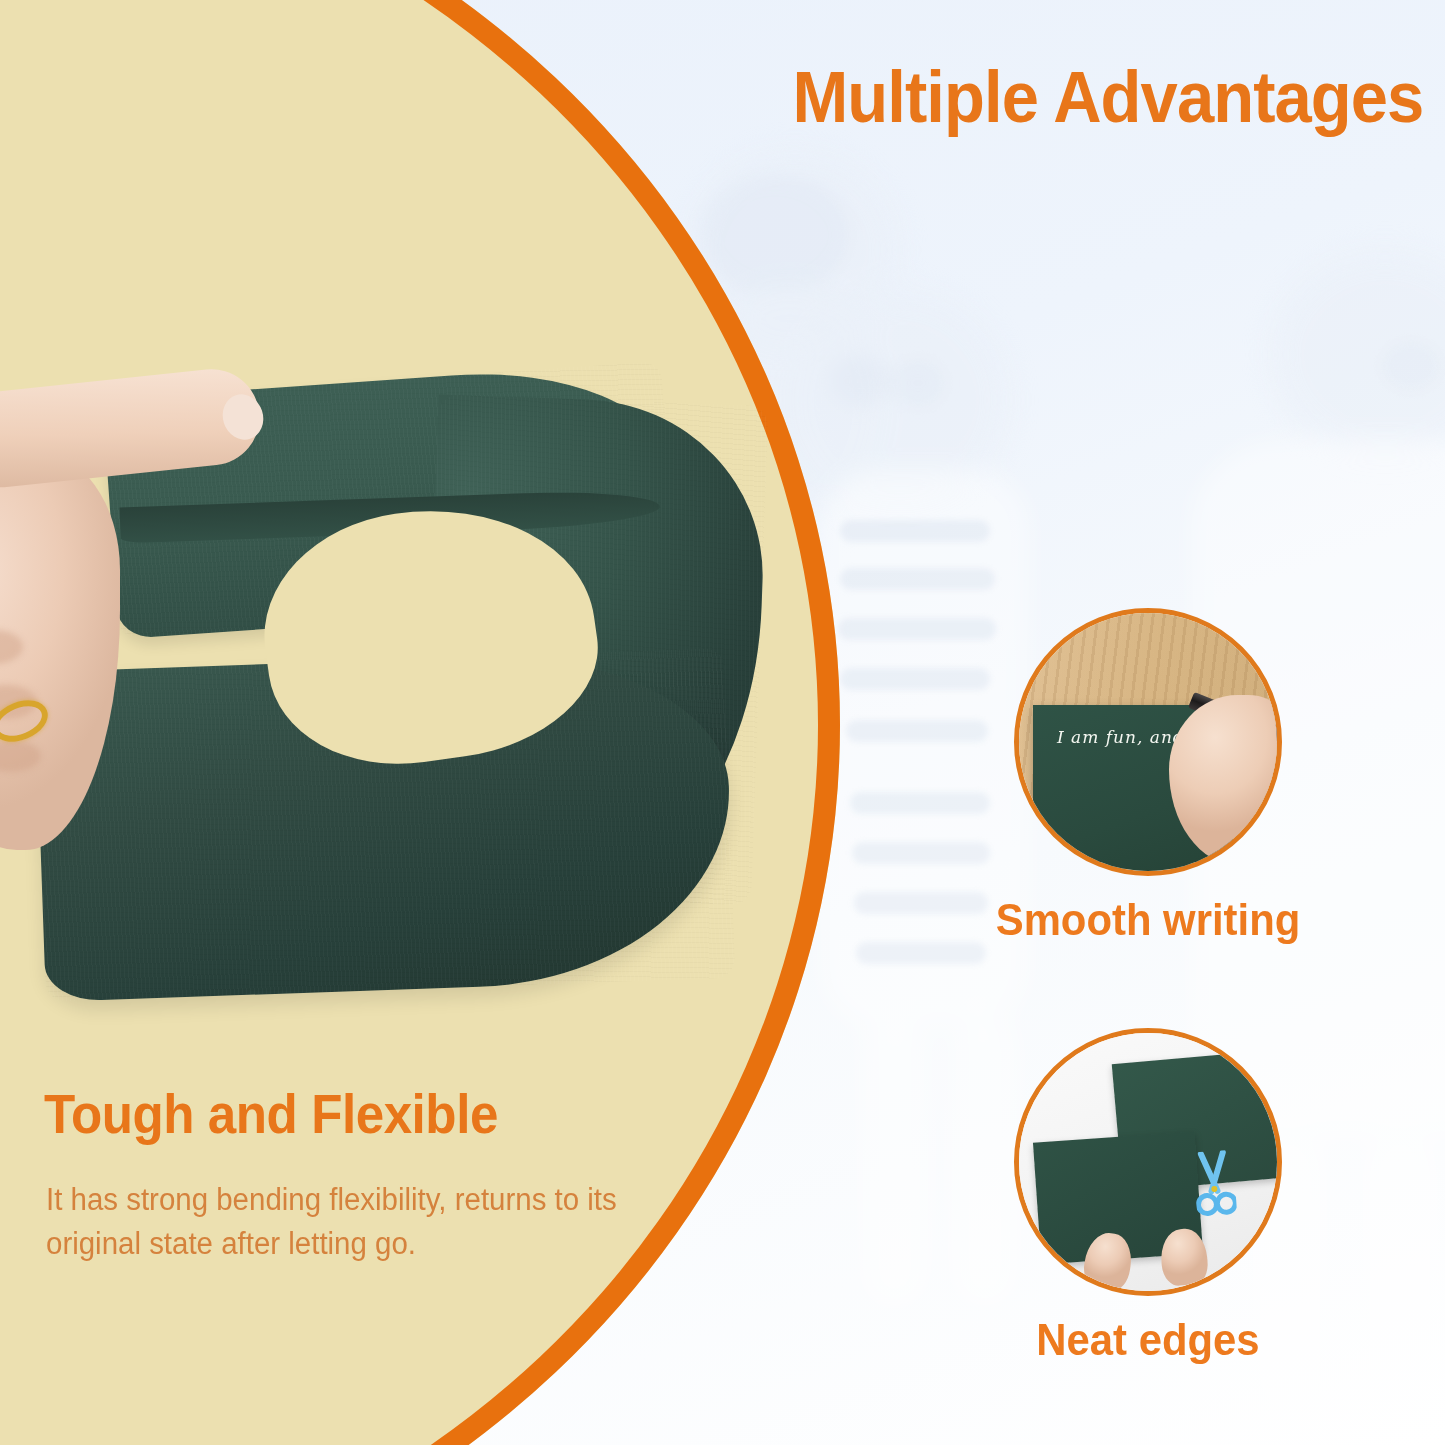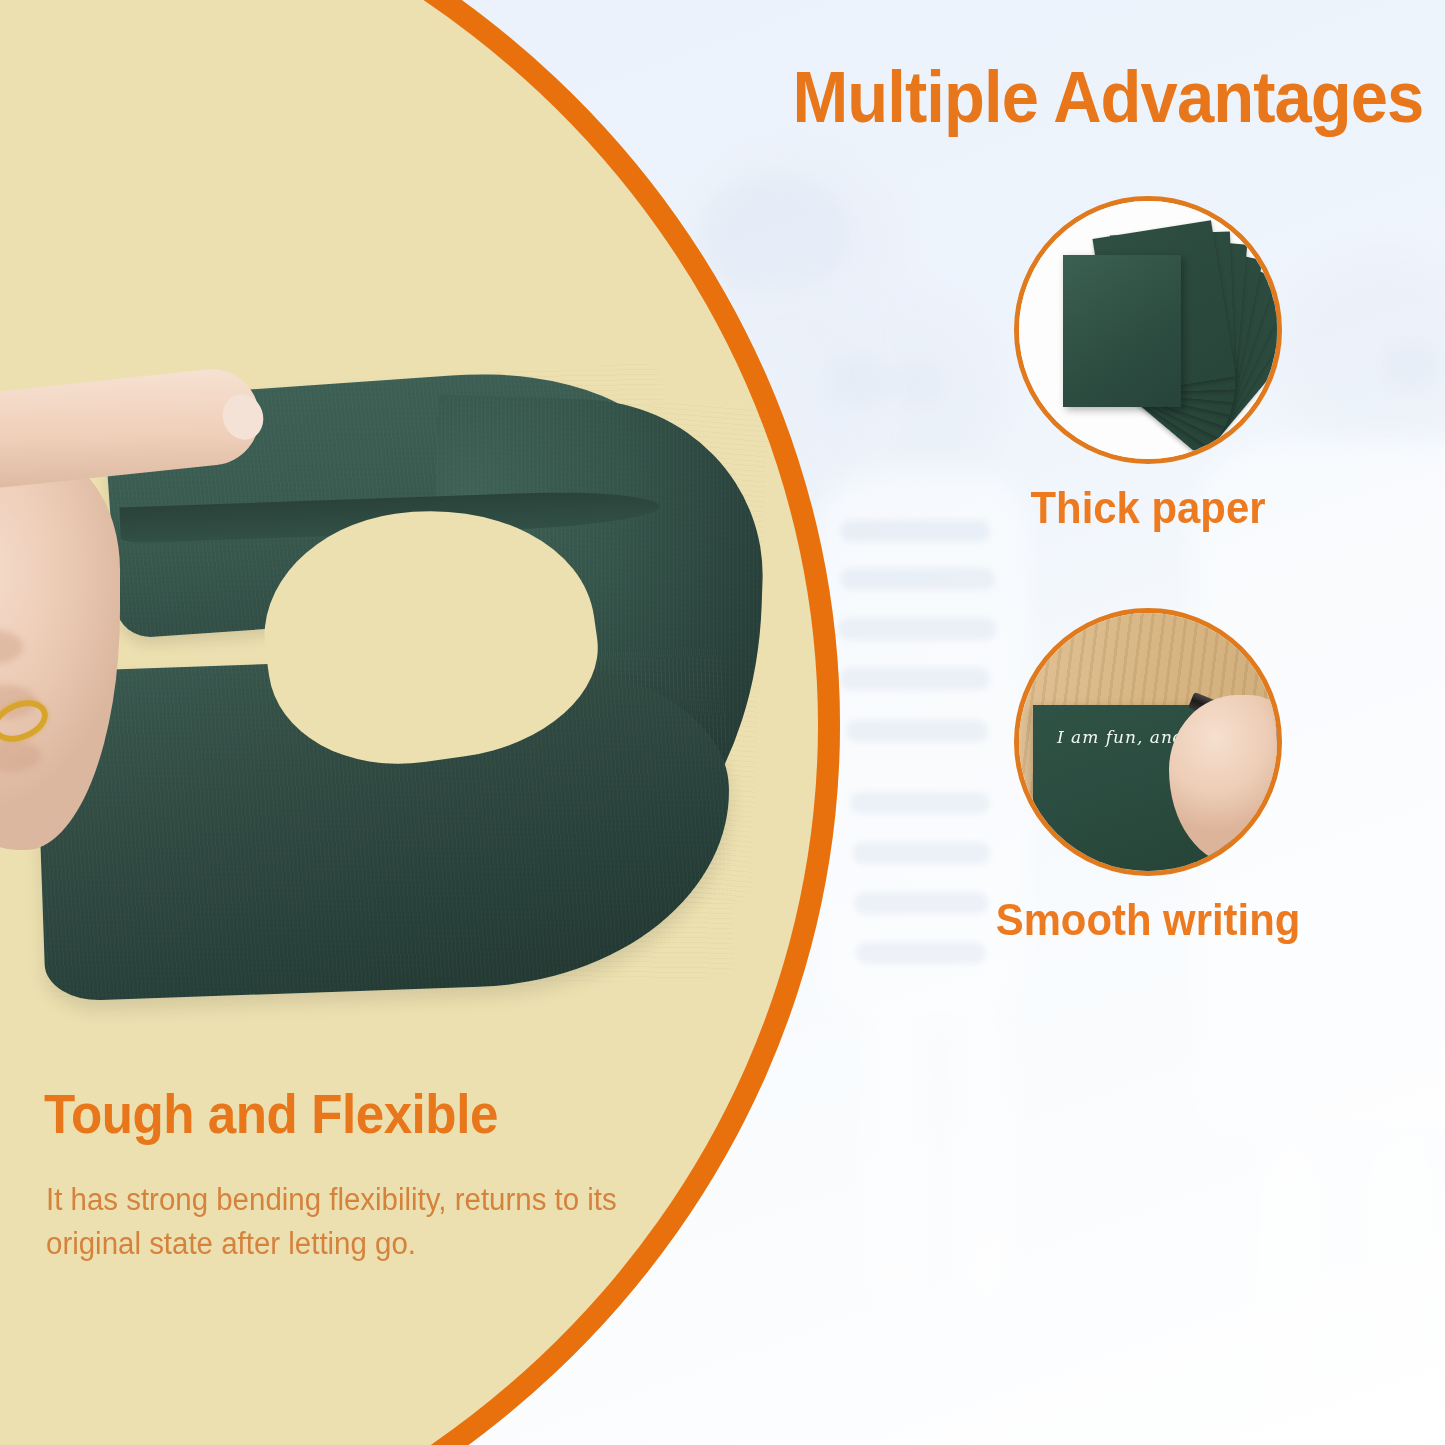--- a/index.html
+++ b/index.html
@@ -455,43 +455,47 @@
       <div class="nail"></div>
       <div class="ring"></div>
     </div>
   </div>
 
   <div class="title-main">Multiple Advantages</div>
 
   <div class="left-heading">Tough and Flexible</div>
   <div class="left-body">It has strong bending flexibility, returns to its original state after letting go.</div>
 
-  <div class="feature" style="left:1014px; top:196px;">
-    <div class="feature-ring">
-      <div style="position:absolute;inset:0;background:#fdfdfd;"></div>
-      <div class="fan-sheet" style="transform:rotate(40deg);"></div>
-      <div class="fan-sheet" style="transform:rotate(33deg);"></div>
-      <div class="fan-sheet" style="transform:rotate(26deg);"></div>
-      <div class="fan-sheet" style="transform:rotate(19deg);"></div>
-      <div class="fan-sheet" style="transform:rotate(12deg);"></div>
-      <div class="fan-sheet" style="transform:rotate(5deg);"></div>
-      <div class="fan-sheet" style="transform:rotate(-2deg);"></div>
-      <div class="fan-sheet" style="transform:rotate(-9deg);"></div>
-      <div class="front-sheet"></div>
-    </div>
-    <div class="feature-label">Thick paper</div>
-  </div>
 
   <div class="feature" style="left:1014px; top:608px;">
     <div class="feature-ring">
       <div class="wood"></div>
       <div class="green-card">
         <div class="hw">I am fun, and</div>
       </div>
       <div class="pen"></div>
 
       <div class="writing-hand"></div>
     </div>
     <div class="feature-label">Smooth writing</div>
   </div>
 
+  <div class="feature" style="left:1014px; top:1028px;">
+    <div class="feature-ring">
+      <div class="f3-bg"></div>
+      <div class="sheet-a"></div>
+      <div class="sheet-b"></div>
+      <div class="scissors">
+        <svg viewBox="0 0 40 66" width="40" height="66" aria-hidden="true">
+          <path d="M8 2 L22 40" stroke="#6fc3ef" stroke-width="6" fill="none" stroke-linecap="round"></path>
+          <path d="M30 2 L16 40" stroke="#6fc3ef" stroke-width="6" fill="none" stroke-linecap="round"></path>
+          <circle cx="11" cy="53" r="9" stroke="#5ab7ec" stroke-width="5" fill="none"></circle>
+          <circle cx="30" cy="53" r="9" stroke="#5ab7ec" stroke-width="5" fill="none"></circle>
+          <circle cx="19" cy="38" r="3" fill="#e0c02a"></circle>
+        </svg>
+      </div>
+      <div class="hand-small" style="left:66px; top:200px; transform:rotate(8deg);"></div>
+      <div class="hand-small" style="left:142px; top:196px; transform:rotate(-6deg);"></div>
+    </div>
+    <div class="feature-label">Neat edges</div>
+  </div>
 
 </div>
 
 </body></html>

